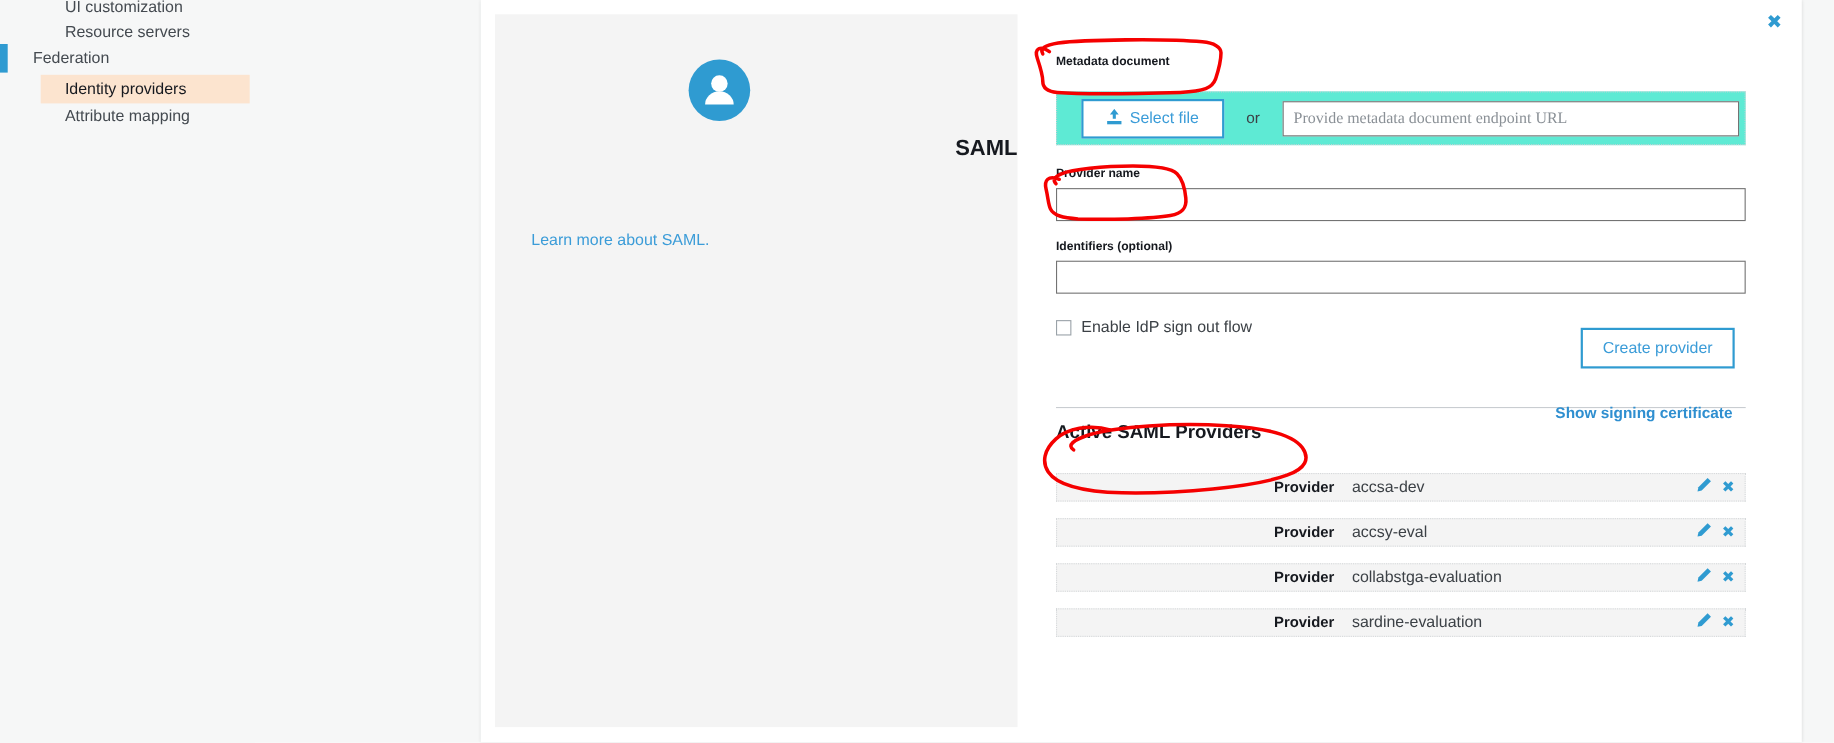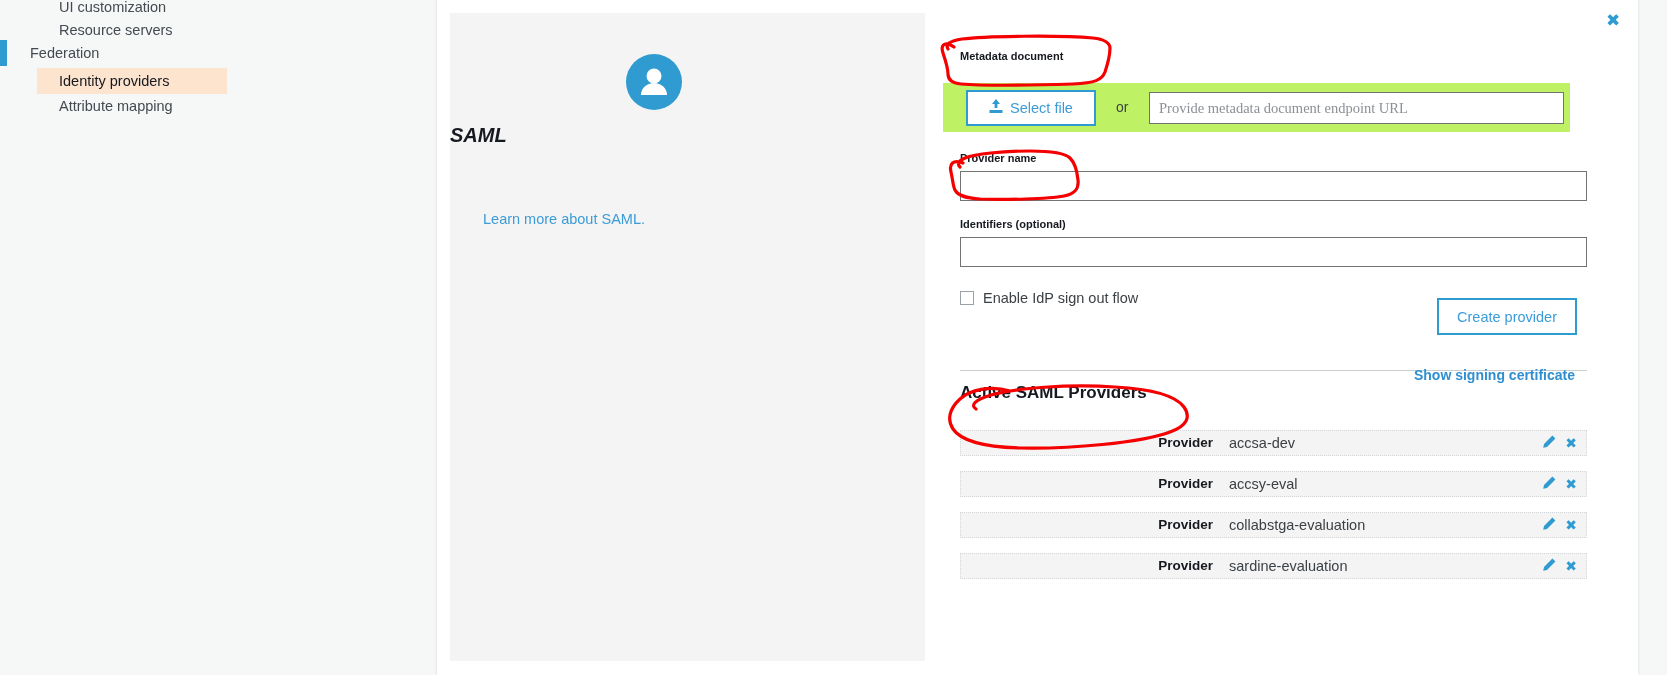--- a/index.html
+++ b/index.html
@@ -78,25 +78,24 @@
     position: absolute;
     left: 176px; top: 41px;
     width: 56px; height: 56px;
     border-radius: 50%;
     background: #2f9bd1;
   }
   #saml-avatar svg { display: block; }
   #saml-title {
     position: absolute;
     left: 0; right: 0; top: 111px;
-    text-align: left;
+    text-align: right;
     font-size: 20px;
     font-weight: bold;
     color: #16191f;
-    font-style: italic;
   }
   #saml-desc {
     position: absolute;
     left: 33px; top: 150px;
     width: 412px;
     font-size: 14.5px;
     line-height: 21px;
     color: #3c4146;
   }
   #saml-link {
@@ -129,25 +128,25 @@
     color: #444;
     padding: 0 9px;
     outline: none;
     font-family: Liberation Serif, serif;
   }
   .text-input::placeholder { color: #8a9096; }
 
   #metadata-label { position: absolute; left: 33px; top: 50px; }
   #dropzone {
     position: absolute;
-    left: 16px; top: 83px;
+    left: 33px; top: 83px;
     width: 627px; height: 49px;
     box-sizing: border-box;
     border: 1px dotted #cfd3d6;
-    background: #bef264;
+    background: #5eead4;
   }
   #select-file-btn {
     position: absolute;
     left: 22px; top: 6px;
     width: 130px; height: 36px;
     box-sizing: border-box;
     border: 2px solid #2f9bd1;
     background: #ffffff;
     color: #3b9cd8;
     font-size: 14.5px;

